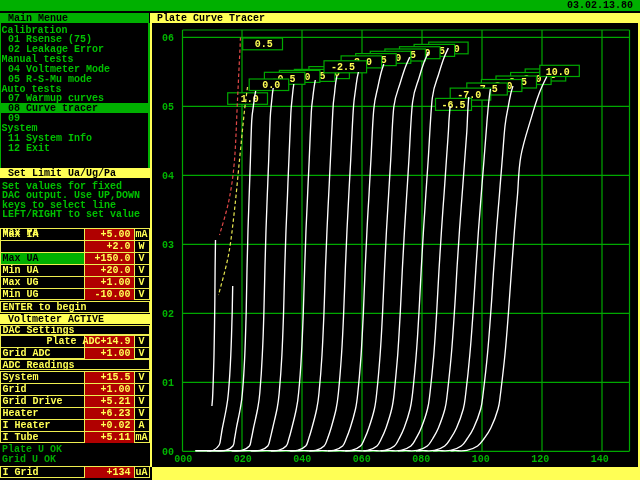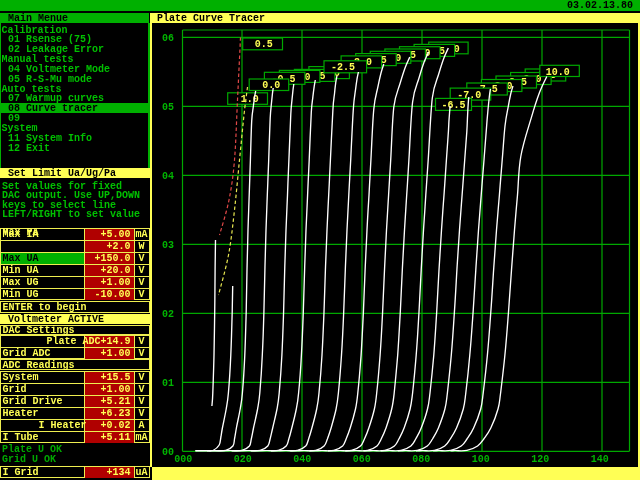--- a/index.html
+++ b/index.html
@@ -123,21 +123,21 @@
 <div style="position:absolute;left:85px;top:407.8px;width:48.6px;height:11.1px;background:#b00000;"></div>
 <div style="position:absolute;left:84px;top:406.8px;width:1px;height:12.1px;background:#eeee50;"></div>
 <div style="position:absolute;left:133.6px;top:406.8px;width:1px;height:12.1px;background:#eeee50;"></div>
 <div class="t" style="left:2.5px;top:409.1px;color:#ffff55;">Heater</div>
 <div class="t" style="left:100.5px;top:409.1px;color:#ffff55;">+6.23</div>
 <div class="t" style="left:138.6px;top:409.1px;color:#ffff55;">V</div>
 <div style="position:absolute;left:1px;top:418.9px;width:148.8px;height:1px;background:#eeee50;"></div>
 <div style="position:absolute;left:85px;top:419.9px;width:48.6px;height:11.1px;background:#b00000;"></div>
 <div style="position:absolute;left:84px;top:418.9px;width:1px;height:12.1px;background:#eeee50;"></div>
 <div style="position:absolute;left:133.6px;top:418.9px;width:1px;height:12.1px;background:#eeee50;"></div>
-<div class="t" style="left:2.5px;top:421.2px;color:#ffff55;padding-left:36px;">I Heater</div>
+<div class="t" style="left:2.5px;top:421.2px;color:#ffff55;">I Heater</div>
 <div class="t" style="left:100.5px;top:421.2px;color:#ffff55;">+0.02</div>
 <div class="t" style="left:138.6px;top:421.2px;color:#ffff55;">A</div>
 <div style="position:absolute;left:1px;top:431.0px;width:148.8px;height:1px;background:#eeee50;"></div>
 <div style="position:absolute;left:85px;top:432.0px;width:48.6px;height:11.1px;background:#b00000;"></div>
 <div style="position:absolute;left:84px;top:431.0px;width:1px;height:12.1px;background:#eeee50;"></div>
 <div style="position:absolute;left:133.6px;top:431.0px;width:1px;height:12.1px;background:#eeee50;"></div>
 <div class="t" style="left:2.5px;top:433.3px;color:#ffff55;">I Tube</div>
 <div class="t" style="left:100.5px;top:433.3px;color:#ffff55;">+5.11</div>
 <div class="t" style="left:135.6px;top:433.3px;color:#ffff55;">mA</div>
 <div class="t" style="left:2px;top:445.2px;color:#00a800;">Plate U OK</div>

